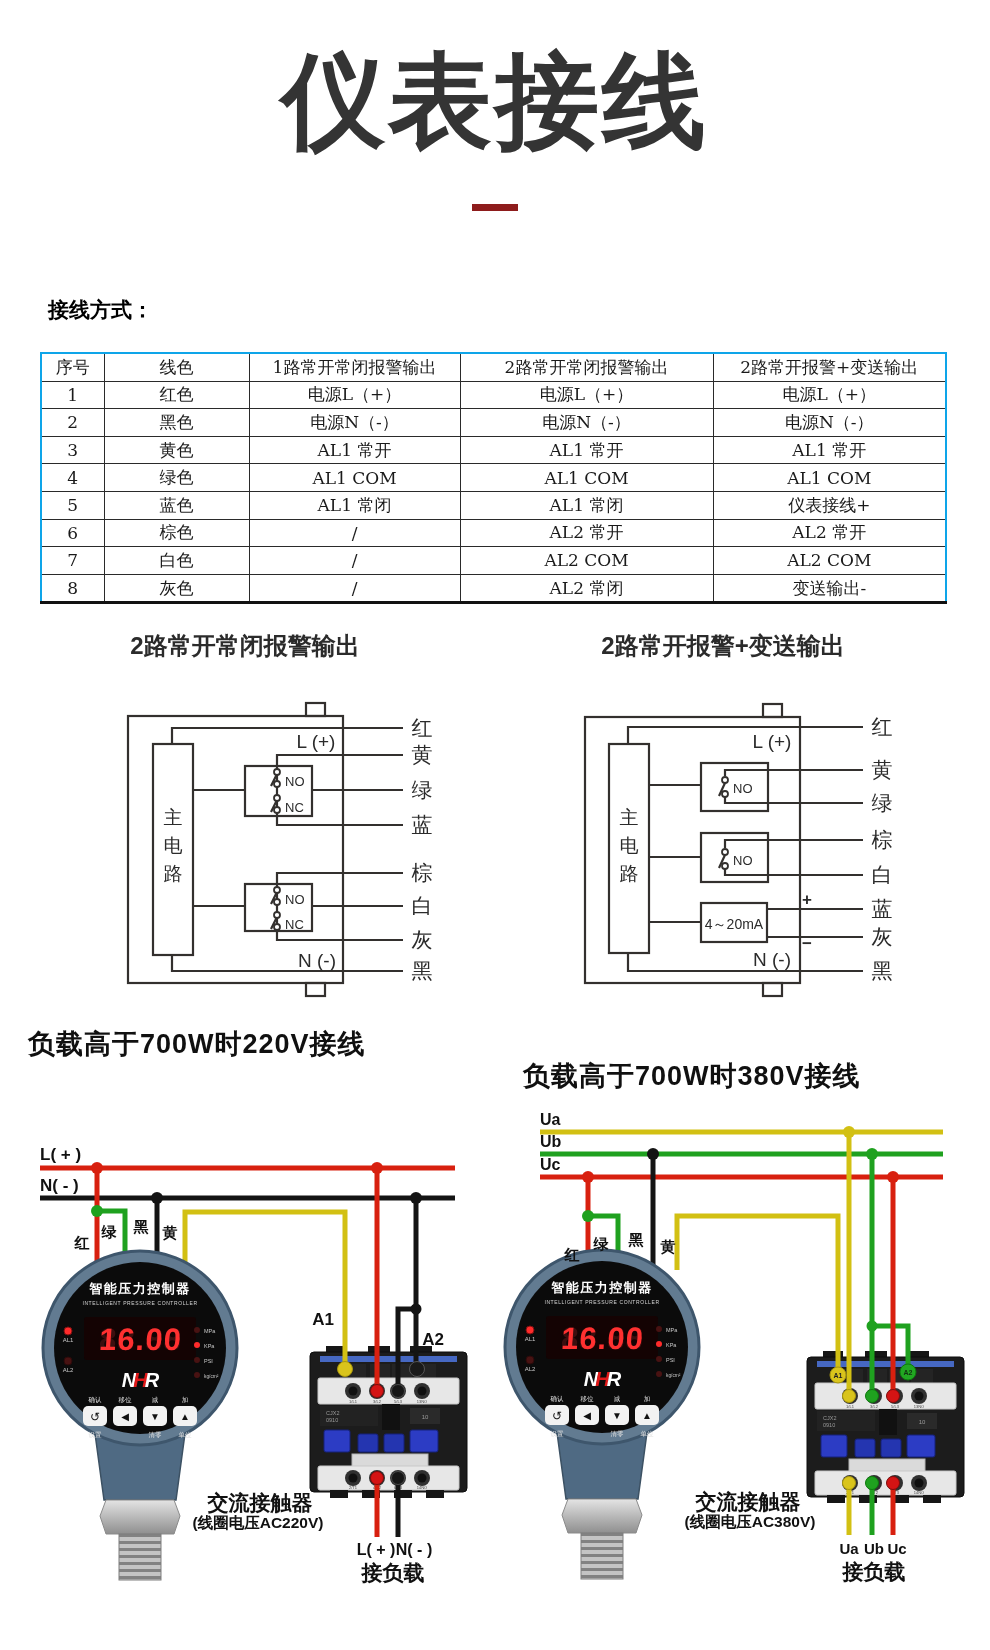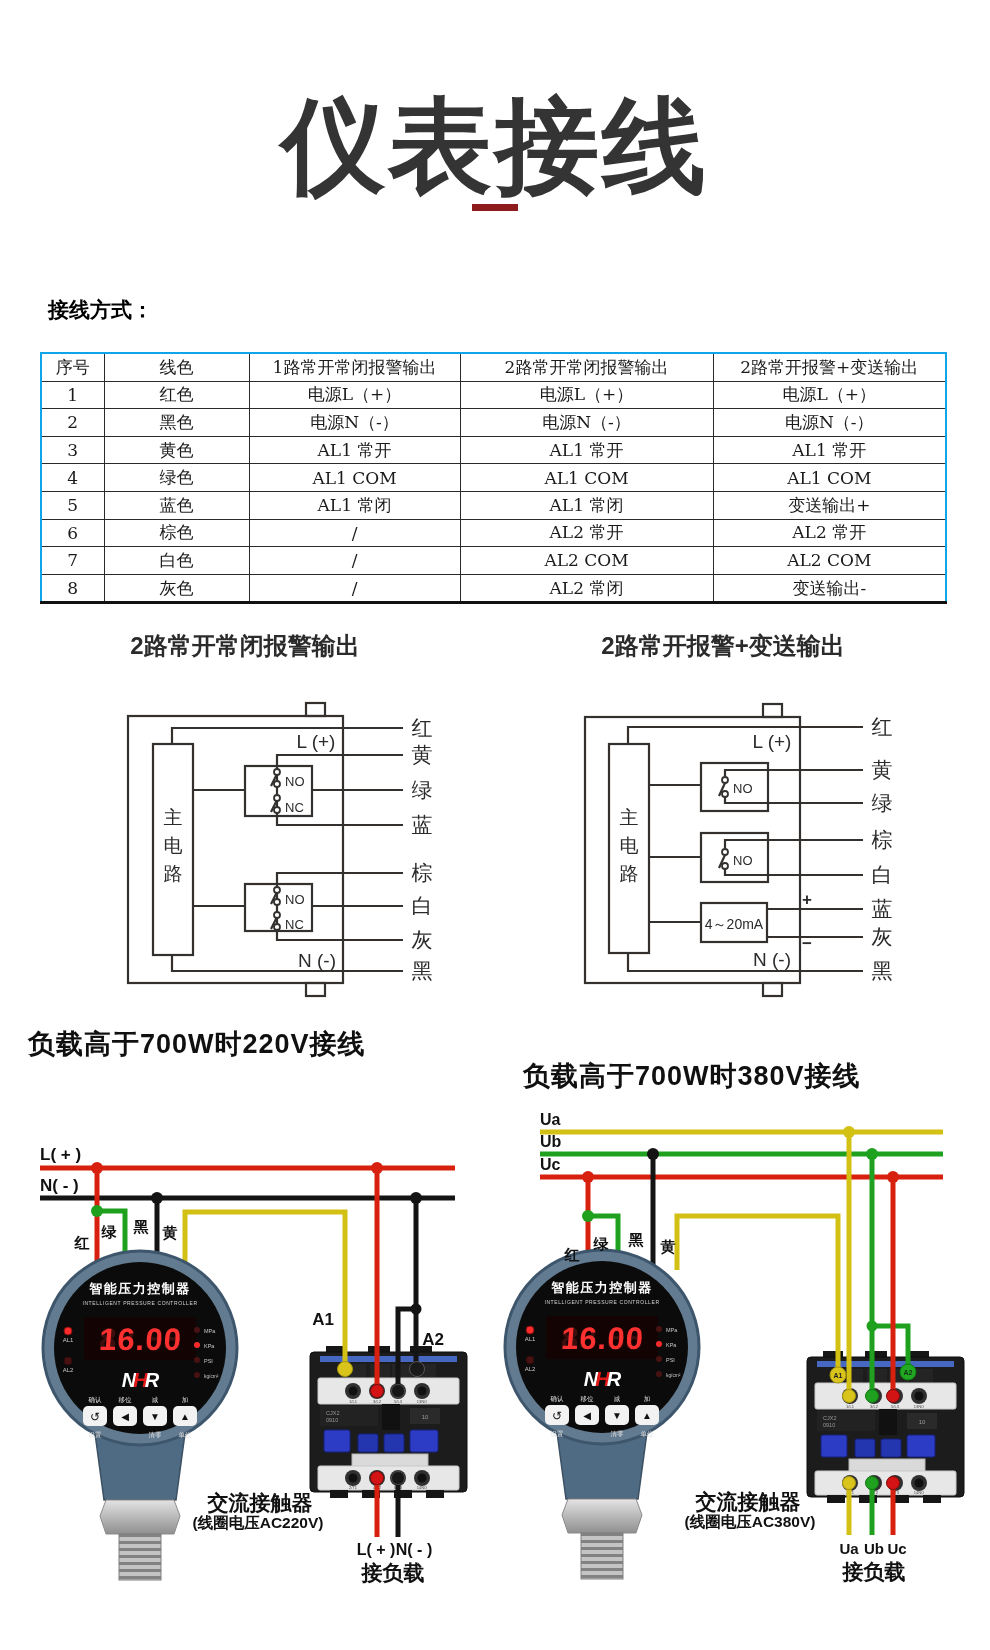--- a/index.html
+++ b/index.html
@@ -1,20 +1,20 @@
 <!DOCTYPE html>
 <html><head>
 <meta charset="utf-8">
 <style>
   html,body{margin:0;padding:0;background:#fff;}
   .page{position:relative;width:990px;height:1650px;background:#fff;overflow:hidden;
         font-family:"Liberation Sans",sans-serif;color:#111;}
   .abs{position:absolute;}
   .main-title{left:0;top:44px;width:990px;text-align:center;font-size:104px;font-weight:900;
-              color:#343434;letter-spacing:3px;line-height:1.1;margin-top:45px;}
+              color:#343434;letter-spacing:3px;line-height:1.1;}
   .title-dash{left:472px;top:204px;width:46px;height:7px;background:#8e1c1c;}
   .section-label{left:48px;top:296px;font-size:21px;font-weight:bold;color:#000;text-align:right;}
   table.wiring{border-collapse:collapse;table-layout:fixed;width:905px;border:2px solid #0ea5e9;}
   table.wiring th,table.wiring td{border:1px solid #2a2a2a;height:26.6px;text-align:center;
       font-family:"DejaVu Serif","Liberation Serif",serif;font-size:17px;font-weight:normal;
       padding:0;color:#1a1a1a;white-space:nowrap;overflow:hidden;}
   table.wiring tr.last td{border-bottom:3px solid #111;}
   .sub-title{font-size:27px;font-weight:bold;color:#101010;letter-spacing:1px;}
   svg text{font-family:"Liberation Sans",sans-serif;}
   .serif-t{font-family:"DejaVu Serif","Liberation Serif",serif;}
@@ -183,21 +183,21 @@
             <td>绿色</td>
             <td>AL1 COM</td>
             <td>AL1 COM</td>
             <td>AL1 COM</td>
           </tr>
           <tr>
             <td>5</td>
             <td>蓝色</td>
             <td>AL1 常闭</td>
             <td>AL1 常闭</td>
-            <td>变送输出+</td>
+            <td>仪表接线+</td>
           </tr>
           <tr>
             <td>6</td>
             <td>棕色</td>
             <td>/</td>
             <td>AL2 常开</td>
             <td>AL2 常开</td>
           </tr>
           <tr>
             <td>7</td>

